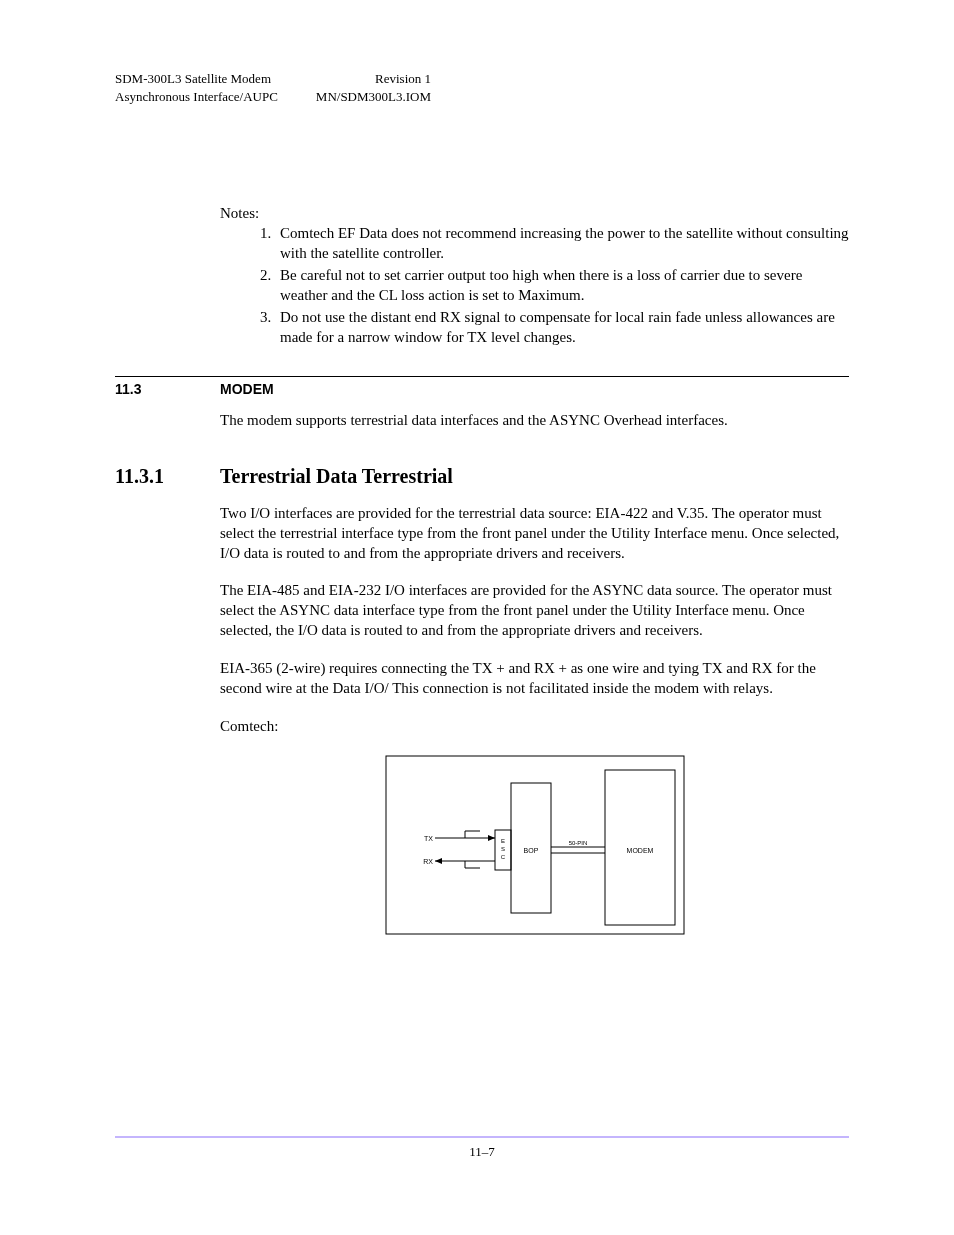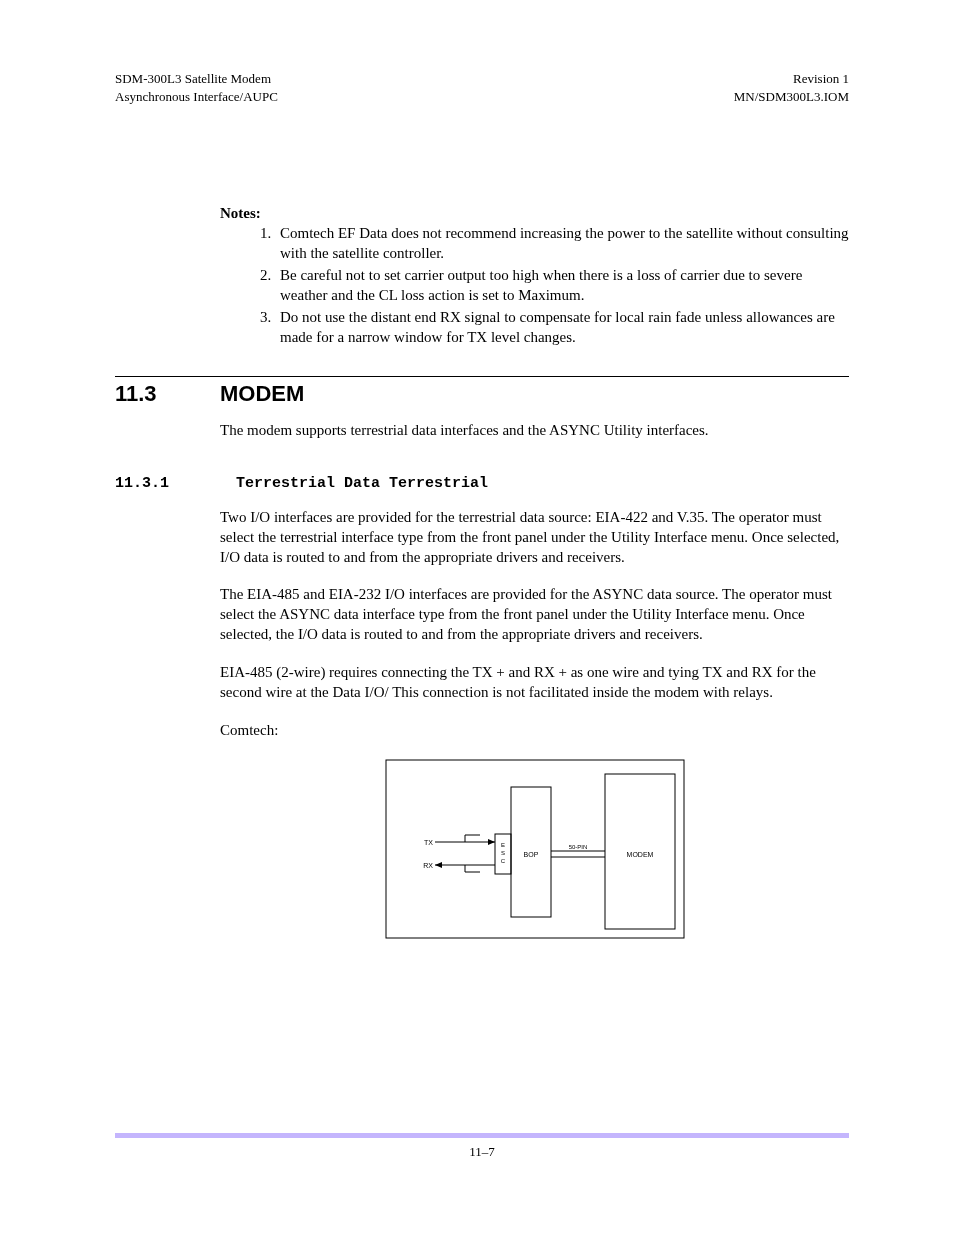--- a/index.html
+++ b/index.html
@@ -14,75 +14,73 @@
     color: #000;
     background: #fff;
   }
   .page {
     padding: 70px 105px 0 115px;
     box-sizing: border-box;
   }
   .header {
     font-size: 13px;
     display: flex;
-    justify-content: space-between;
     line-height: 1.35;
     margin-bottom: 100px;
   }
   .header .left, .header .right { white-space: pre-line; }
   .header .right { text-align: right; margin-left: 38px; }
   .notes-block {
     margin-left: 105px;
     margin-bottom: 28px;
   }
-  .notes-label { font-weight: bold; margin-top: 38px; }
+  .notes-label { font-weight: normal; margin-top: 38px; }
   .notes-list {
     margin: 2px 0 0 0;
     padding-left: 55px;
     list-style: decimal;
   }
   .notes-list li {
     padding-left: 5px;
     margin-bottom: 2px;
     line-height: 1.33;
   }
   .section-rule {
     border: none;
     border-top: 1.5px solid #000;
     margin: 10px 0 4px 0;
   }
   .section-heading {
     font-family: Arial, Helvetica, sans-serif;
     font-weight: bold;
-    font-size: 22px;
+    font-size: 14px;
     margin: 0 0 14px 0;
   }
   .sub-heading {
-    font-family: Liberation Mono, monospace;
+    font-family: Liberation Serif, serif;
     font-weight: bold;
-    font-size: 15px;
+    font-size: 20px;
     margin: 34px 0 16px 0;
-    gap: 16px;
   }
   .heading-row { display: flex; }
   .heading-num { width: 105px; flex: 0 0 105px; }
   .body-indent { margin-left: 105px; line-height: 1.33; }
   .body-indent p { margin: 0 0 18px 0; }
   .diagram-wrap {
     margin-left: 105px;
     margin-top: 4px;
     display: flex;
     justify-content: center;
   }
   .footer {
     position: absolute;
     bottom: 75px;
     left: 115px;
     right: 105px;
-    border-top: 5px solid #c4b5fd;
+    border-top: 2px solid #c4b5fd;
     text-align: center;
     font-size: 13px;
     padding-top: 6px;
   }
 </style>
 </head>
 <body>
 
 <div class="page">
 
@@ -102,34 +100,34 @@
     </ol>
   </div>
 
   <hr class="section-rule">
 
   <div class="heading-row section-heading">
     <span class="heading-num">11.3</span>
     <span>MODEM</span>
   </div>
   <div class="body-indent">
-    <p>The modem supports terrestrial data interfaces and the ASYNC Utility interfaces.</p>
+    <p>The modem supports terrestrial data interfaces and the ASYNC Overhead interfaces.</p>
   </div>
 
   <div class="heading-row sub-heading">
     <span class="heading-num">11.3.1</span>
     <span>Terrestrial Data Terrestrial</span>
   </div>
   <div class="body-indent">
     <p>Two I/O interfaces are provided for the terrestrial data source: EIA-422 and V.35. The operator must select the terrestrial interface type from the front panel under the Utility Interface menu. Once selected, I/O data is routed to and from the appropriate drivers and receivers.</p>
   </div>
 
   <div class="body-indent">
     <p>The EIA-485 and EIA-232 I/O interfaces are provided for the ASYNC data source. The operator must select the ASYNC data interface type from the front panel under the Utility Interface menu. Once selected, the I/O data is routed to and from the appropriate drivers and receivers.</p>
-    <p>EIA-485 (2-wire) requires connecting the TX + and RX + as one wire and tying TX  and RX  for the second wire at the Data I/O/ This connection is not facilitated inside the modem with relays.</p>
+    <p>EIA-365 (2-wire) requires connecting the TX + and RX + as one wire and tying TX  and RX  for the second wire at the Data I/O/ This connection is not facilitated inside the modem with relays.</p>
     <p>Comtech:</p>
   </div>
 
   <div class="diagram-wrap">
     <svg width="300" height="180" viewBox="0 0 300 180">
       <rect x="1" y="1" width="298" height="178" fill="none" stroke="#000" stroke-width="1"></rect>
 
       <rect x="126" y="28" width="40" height="130" fill="none" stroke="#000" stroke-width="1"></rect>
       <text x="146" y="98" font-family="Arial" font-size="7" text-anchor="middle">BOP</text>
 

